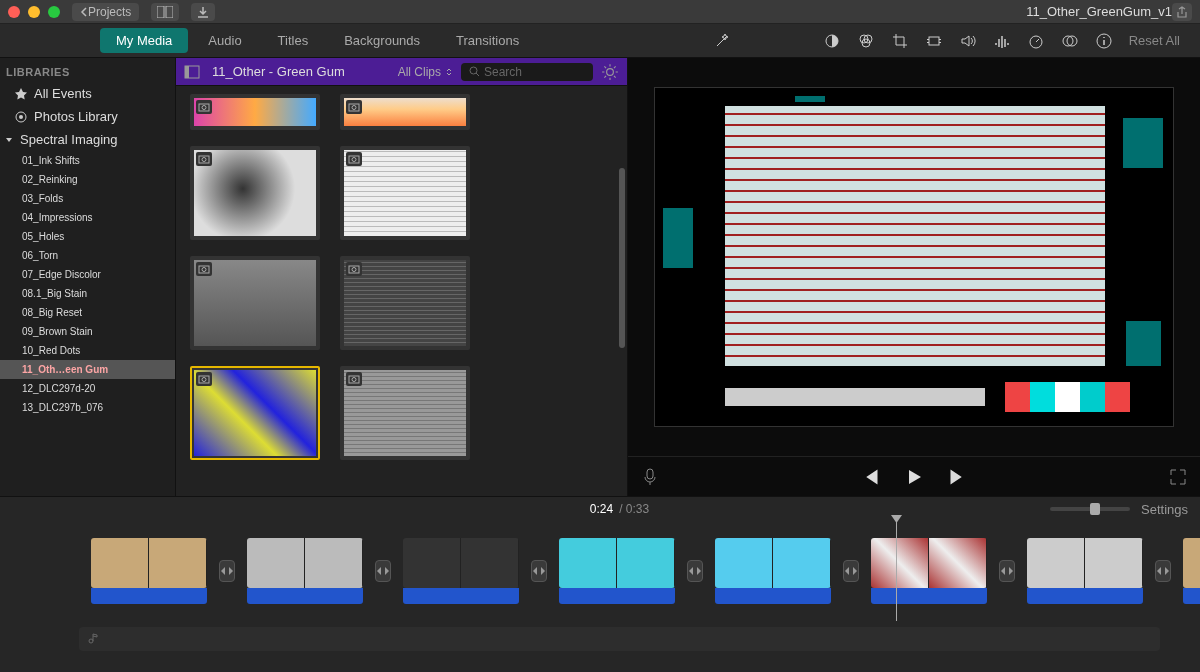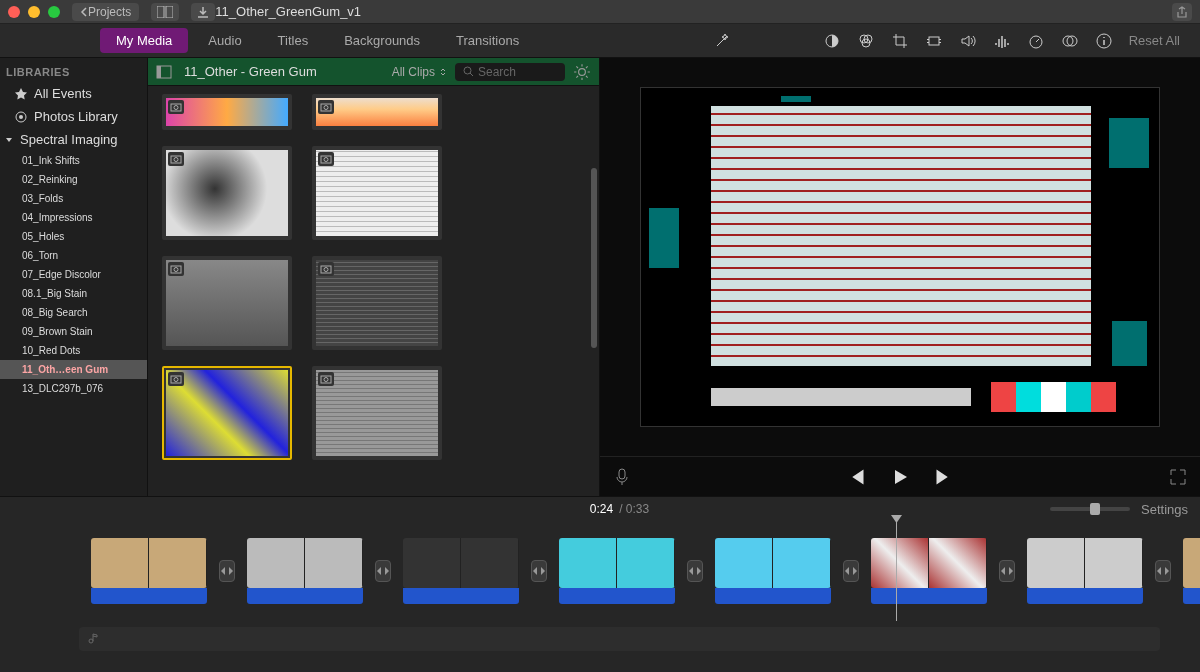--- a/index.html
+++ b/index.html
@@ -5,49 +5,49 @@
 * { margin:0; padding:0; box-sizing:border-box; font-family:-apple-system,BlinkMacSystemFont,"Helvetica Neue",sans-serif; }
 body { background:#1a1a1a; color:#ccc; overflow:hidden; width:1200px; height:672px; font-size:13px; }
 
 
 .titlebar { height:24px; background:#3a3a3a; display:flex; align-items:center; padding:0 8px; border-bottom:1px solid #222; }
 .traffic { display:flex; gap:8px; }
 .traffic span { width:12px; height:12px; border-radius:50%; }
 .tl-close{background:#ff5f57}.tl-min{background:#ffbd2e}.tl-max{background:#28c940}
 .tb-btn { background:#4a4a4a; border-radius:4px; padding:2px 8px; margin-left:12px; display:flex; align-items:center; color:#bbb; font-size:12px; height:18px;}
 .tb-btn.icon { padding:2px 6px;}
-.tb-title { flex:1; text-align:left; color:#ddd; font-size:13px; }
+.tb-title { flex:1; text-align:right; color:#ddd; font-size:13px; }
 .share { margin-left:auto; width:20px; height:18px; background:#4a4a4a; border-radius:4px; display:flex; align-items:center; justify-content:center;}
 
 
 .tabs { height:34px; background:#2a2a2a; display:flex; align-items:center; border-bottom:1px solid #111;}
 .tabs-left { display:flex; align-items:center; padding-left:100px;}
 .tab { padding:5px 16px; color:#aaa; font-size:13px; border-radius:4px; margin-right:4px;}
-.tab.active { background:#701a75; color:#fff;}
+.tab.active { background:#0f766e; color:#fff;}
 .tabs-right { margin-left:auto; display:flex; align-items:center; gap:16px; padding-right:20px;}
 .tool-icon { width:18px; height:18px; color:#999; display:flex; align-items:center; justify-content:center;}
 .reset { color:#888; font-size:13px;}
 
 
 .main { display:flex; height:438px; }
 
 
-.sidebar { width:148px; background:#1f1f1f; border-right:1px solid #111; overflow:hidden;}
+.sidebar { width:176px; background:#1f1f1f; border-right:1px solid #111; overflow:hidden;}
 .sb-header { padding:8px 6px 4px; font-size:11px; font-weight:600; color:#888; letter-spacing:0.5px;}
 .sb-item { padding:4px 4px 4px 14px; font-size:13px; color:#ddd; display:flex; align-items:center; gap:6px;}
 .sb-item.selected { background:#555; color:#fca5a5; font-weight:600;}
 .sb-sub { padding-left:22px; font-size:10px;}
 .sb-ico { width:14px; height:14px; display:inline-block;}
 
 
 .browser { width:452px; background:#222; display:flex; flex-direction:column; border-right:1px solid #111;}
-.br-header { height:28px; background:#14532d; display:flex; align-items:center; padding:0 8px; gap:8px; border-bottom:1px solid #111;}
+.br-header { height:28px; background:#4c1d95; display:flex; align-items:center; padding:0 8px; gap:8px; border-bottom:1px solid #111;}
 .br-title { flex:1; color:#ddd; font-size:13px; padding-left:4px;}
 .br-filter { color:#aaa; font-size:12px; display:flex; align-items:center; gap:4px;}
-.search { background:#1a1a1a; border-radius:4px; padding:2px 8px; color:#666; font-size:12px; width:110px; display:flex; align-items:center; gap:4px;}
+.search { background:#1a1a1a; border-radius:4px; padding:2px 8px; color:#666; font-size:12px; width:132px; display:flex; align-items:center; gap:4px;}
 .gear { width:18px; height:18px; color:#999;}
 .br-grid { flex:1; padding:8px 14px; display:grid; grid-template-columns:repeat(2,130px); gap:16px 20px; align-content:start; justify-content:start; overflow:hidden;}
 .clip { width:130px; height:94px; background:#333; border:2px solid transparent; position:relative; border-radius:2px;}
 .clip.selected{ border-color:#e6b800;}
 .clip .thumb { position:absolute; inset:2px; }
 .clip .badge { position:absolute; top:4px; left:4px; width:16px; height:14px; background:#333; border-radius:2px;}
 .br-scroll { position:absolute; right:2px; top:110px; width:6px; height:180px; background:#555; border-radius:3px;}
 
 
 .viewer { flex:1; background:#0c0c0c; display:flex; flex-direction:column;}
@@ -215,24 +215,25 @@
     </div>
     <div id="events-list">
         <div class="sb-item sb-sub">01_Ink Shifts</div>
         <div class="sb-item sb-sub">02_Reinking</div>
         <div class="sb-item sb-sub">03_Folds</div>
         <div class="sb-item sb-sub">04_Impressions</div>
         <div class="sb-item sb-sub">05_Holes</div>
         <div class="sb-item sb-sub">06_Torn</div>
         <div class="sb-item sb-sub">07_Edge Discolor</div>
         <div class="sb-item sb-sub">08.1_Big Stain</div>
-        <div class="sb-item sb-sub">08_Big Search</div>
+        <div class="sb-item sb-sub">08_Big Reset</div>
         <div class="sb-item sb-sub">09_Brown Stain</div>
         <div class="sb-item sb-sub">10_Red Dots</div>
         <div class="sb-item sb-sub selected">11_Oth…een Gum</div>
+        <div class="sb-item sb-sub">12_DLC297d-20</div>
         <div class="sb-item sb-sub">13_DLC297b_076</div>
       </div>
   </div>
 
   <div class="browser" style="position:relative">
     <div class="br-header">
       <svg width="16" height="14" viewBox="0 0 16 14">
           <rect x="1" y="1" width="14" height="12" stroke="#999" fill="none"></rect>
           <rect x="1" y="1" width="4" height="12" fill="#999"></rect>
         </svg>

